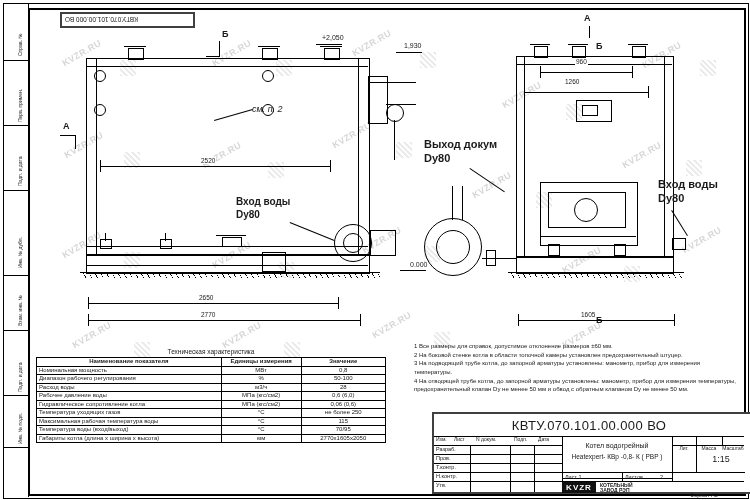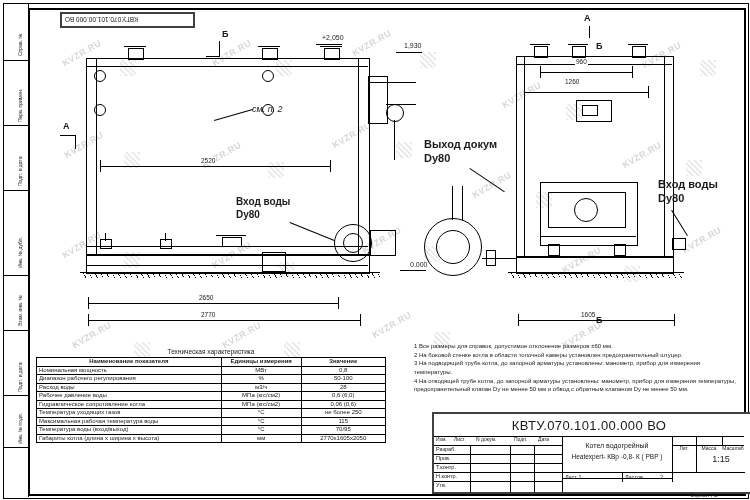--- a/index.html
+++ b/index.html
@@ -357,17 +357,26 @@
     <div class="abs" style="left:238px;top:31px;width:24px;height:27px;border-bottom:1px solid #000;border-right:1px solid #000;"></div>
 
     <div class="abs" style="left:128px;top:58px;width:60px;height:9px;border-top:1px solid #000;border-right:1px solid #000;">
       <span class="txt" style="left:3px;top:1px;font-size:5.5px;">Лист 1</span>
     </div>
     <div class="abs" style="left:188px;top:58px;width:50px;height:9px;border-top:1px solid #000;border-right:1px solid #000;">
       <span class="txt" style="left:3px;top:1px;font-size:5.5px;">Листов</span>
       <span class="txt" style="left:38px;top:1px;font-size:5.5px;">2</span>
     </div>
 
+    <div class="abs" style="left:128px;top:67px;width:182px;height:11px;border-top:1px solid #000;display:flex;align-items:center;">
+      <div class="logo" style="width:34px;height:11px;font-size:8px;">
+        <span>KVZR</span>
+      </div>
+      <div style="margin-left:4px;line-height:1.0;">
+        <div style="font-size:5px;font-weight:bold;">КОТЕЛЬНЫЙ</div>
+        <div style="font-size:5px;font-weight:bold;">ЗАВОД РЭП</div>
+      </div>
+    </div>
   </div>
 
   <div class="txt" style="left:690px;top:492px;font-size:5.5px;">Формат  A3</div>
 
 </div>
 
 </body></html>

